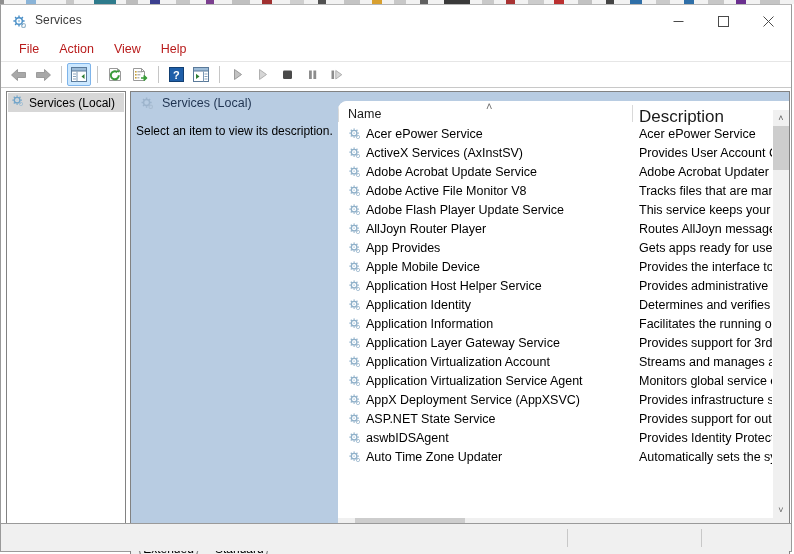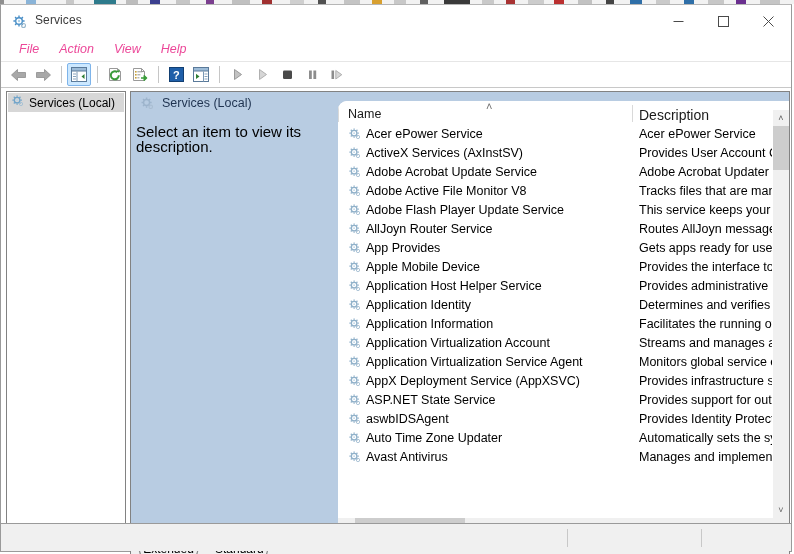--- a/index.html
+++ b/index.html
@@ -21,21 +21,21 @@
   
   .titlebar{position:relative;height:32px;background:#ffffff;}
   .title-icon{position:absolute;left:11px;top:9px;width:16px;height:16px;}
   .title-text{position:absolute;left:34px;top:8px;font-size:12px;color:#3b3b3b;letter-spacing:.1px;}
   .winbtns{position:absolute;right:0;top:0;height:32px;display:flex;}
   .winbtn{width:45px;height:32px;display:flex;align-items:center;justify-content:center;}
   .winbtn svg{display:block;}
 
   
   .menubar{height:24px;background:#ffffff;display:flex;align-items:center;padding-left:8px;}
-  .menuitem{padding:3px 10px;font-size:12.5px;color:#ec4899;font-style:italic;}
+  .menuitem{padding:3px 10px;font-size:12.5px;color:#b91c1c;}
 
   
   .toolbar{height:27px;background:#ffffff;border-top:1px solid #e6e6e6;border-bottom:1px solid #c8c8c8;
     display:flex;align-items:center;padding-left:5px;box-sizing:border-box;}
   .tbtn{width:24px;height:23px;display:flex;align-items:center;justify-content:center;margin-right:1px;}
   .tbtn.sel{background:#cce8ff;border:1px solid #7eb4ea;box-sizing:border-box;border-radius:2px;}
   .tsep{width:1px;height:17px;background:#c6c6c6;margin:0 5px;}
 
   
   .body{position:absolute;left:0;top:84px;right:0;bottom:0;}
@@ -46,28 +46,28 @@
 
   .rightpane{position:absolute;left:129px;top:2px;right:1px;height:444px;
     border:1px solid #828282;background:#ffffff;box-sizing:border-box;overflow:hidden;}
 
   
   .hdrband{position:absolute;left:0;top:0;width:100%;height:23px;background:#b8cce2;}
   .hdrband .hb-icon{position:absolute;left:9px;top:4px;width:15px;height:15px;}
   .hdrband .hb-text{position:absolute;left:31px;top:4px;font-size:12.5px;color:#1f3350;}
 
   .detailpane{position:absolute;left:0;top:23px;width:207px;bottom:0;background:#b8cce2;}
-  .detailpane .dtext{position:absolute;left:5px;top:9px;width:200px;font-size:15px;color:#000;line-height:15px;}
+  .detailpane .dtext{position:absolute;left:5px;top:9px;width:200px;font-size:12px;color:#000;line-height:15px;}
 
   
   .listview{position:absolute;left:207px;top:9px;right:0;bottom:0;background:#ffffff;
     border-top-left-radius:9px;overflow:hidden;}
   .listhdr{position:relative;height:24px;background:#ffffff;}
   .colname{position:absolute;left:10px;top:6px;font-size:12.5px;color:#1a1a1a;}
-  .coldesc{position:absolute;left:301px;top:6px;font-size:14px;color:#1a1a1a;text-align:center;}
+  .coldesc{position:absolute;left:301px;top:6px;font-size:17px;color:#1a1a1a;text-align:center;}
   .colsep{position:absolute;top:4px;width:1px;height:17px;background:#d9d9d9;}
   .sortmark{position:absolute;left:148px;top:0px;font-size:11px;color:#6e6e6e;line-height:10px;}
 
   .rows{position:absolute;left:0;top:24px;right:0;bottom:0;overflow:hidden;}
   .row{position:relative;height:19px;}
   .row .nm{position:absolute;left:10px;top:2px;display:flex;align-items:center;}
   .row .nm .gear{width:14px;height:14px;margin-right:4px;flex:0 0 auto;}
   .row .nm .txt{font-size:12.5px;color:#000;white-space:nowrap;}
   .row .ds{position:absolute;left:301px;top:2px;font-size:12.5px;color:#000;white-space:nowrap;
     width:140px;overflow:hidden;}
@@ -398,21 +398,21 @@
               <div class="row">
                 <div class="nm">
                   <span style="width: 14px; height: 14px; margin-right: 4px; display: inline-block; line-height: 0;"><svg class="gear" viewBox="0 0 16 16" width="14" height="14">
                       <g fill="none" stroke="#8fb0c9" stroke-width="1.5">
                         <circle cx="7" cy="7" r="3.2"></circle>
                         <path d="M7 1.6v1.6M7 10.8v1.6M1.6 7h1.6M10.8 7h1.6M3.2 3.2l1.2 1.2M9.6 9.6l1.2 1.2M10.8 3.2L9.6 4.4M4.4 9.6l-1.2 1.2"></path>
                       </g>
                       <circle cx="7" cy="7" r="1.1" fill="#c3d8e8"></circle>
                       <circle cx="11.4" cy="11.4" r="1.9" fill="none" stroke="#aac2d4" stroke-width="1.1"></circle>
                     </svg></span>
-                  <span class="txt">AllJoyn Router Service</span>
+                  <span class="txt">AllJoyn Router Player</span>
                 </div>
                 <div class="ds">Routes AllJoyn messages</div>
               </div>
               <div class="row">
                 <div class="nm">
                   <span style="width: 14px; height: 14px; margin-right: 4px; display: inline-block; line-height: 0;"><svg class="gear" viewBox="0 0 16 16" width="14" height="14">
                       <g fill="none" stroke="#8fb0c9" stroke-width="1.5">
                         <circle cx="7" cy="7" r="3.2"></circle>
                         <path d="M7 1.6v1.6M7 10.8v1.6M1.6 7h1.6M10.8 7h1.6M3.2 3.2l1.2 1.2M9.6 9.6l1.2 1.2M10.8 3.2L9.6 4.4M4.4 9.6l-1.2 1.2"></path>
                       </g>
@@ -482,20 +482,34 @@
               <div class="row">
                 <div class="nm">
                   <span style="width: 14px; height: 14px; margin-right: 4px; display: inline-block; line-height: 0;"><svg class="gear" viewBox="0 0 16 16" width="14" height="14">
                       <g fill="none" stroke="#8fb0c9" stroke-width="1.5">
                         <circle cx="7" cy="7" r="3.2"></circle>
                         <path d="M7 1.6v1.6M7 10.8v1.6M1.6 7h1.6M10.8 7h1.6M3.2 3.2l1.2 1.2M9.6 9.6l1.2 1.2M10.8 3.2L9.6 4.4M4.4 9.6l-1.2 1.2"></path>
                       </g>
                       <circle cx="7" cy="7" r="1.1" fill="#c3d8e8"></circle>
                       <circle cx="11.4" cy="11.4" r="1.9" fill="none" stroke="#aac2d4" stroke-width="1.1"></circle>
                     </svg></span>
+                  <span class="txt">Application Layer Gateway Service</span>
+                </div>
+                <div class="ds">Provides support for 3rd</div>
+              </div>
+              <div class="row">
+                <div class="nm">
+                  <span style="width: 14px; height: 14px; margin-right: 4px; display: inline-block; line-height: 0;"><svg class="gear" viewBox="0 0 16 16" width="14" height="14">
+                      <g fill="none" stroke="#8fb0c9" stroke-width="1.5">
+                        <circle cx="7" cy="7" r="3.2"></circle>
+                        <path d="M7 1.6v1.6M7 10.8v1.6M1.6 7h1.6M10.8 7h1.6M3.2 3.2l1.2 1.2M9.6 9.6l1.2 1.2M10.8 3.2L9.6 4.4M4.4 9.6l-1.2 1.2"></path>
+                      </g>
+                      <circle cx="7" cy="7" r="1.1" fill="#c3d8e8"></circle>
+                      <circle cx="11.4" cy="11.4" r="1.9" fill="none" stroke="#aac2d4" stroke-width="1.1"></circle>
+                    </svg></span>
                   <span class="txt">Application Virtualization Account</span>
                 </div>
                 <div class="ds">Streams and manages ap</div>
               </div>
               <div class="row">
                 <div class="nm">
                   <span style="width: 14px; height: 14px; margin-right: 4px; display: inline-block; line-height: 0;"><svg class="gear" viewBox="0 0 16 16" width="14" height="14">
                       <g fill="none" stroke="#8fb0c9" stroke-width="1.5">
                         <circle cx="7" cy="7" r="3.2"></circle>
                         <path d="M7 1.6v1.6M7 10.8v1.6M1.6 7h1.6M10.8 7h1.6M3.2 3.2l1.2 1.2M9.6 9.6l1.2 1.2M10.8 3.2L9.6 4.4M4.4 9.6l-1.2 1.2"></path>
@@ -555,34 +569,20 @@
                       <g fill="none" stroke="#8fb0c9" stroke-width="1.5">
                         <circle cx="7" cy="7" r="3.2"></circle>
                         <path d="M7 1.6v1.6M7 10.8v1.6M1.6 7h1.6M10.8 7h1.6M3.2 3.2l1.2 1.2M9.6 9.6l1.2 1.2M10.8 3.2L9.6 4.4M4.4 9.6l-1.2 1.2"></path>
                       </g>
                       <circle cx="7" cy="7" r="1.1" fill="#c3d8e8"></circle>
                       <circle cx="11.4" cy="11.4" r="1.9" fill="none" stroke="#aac2d4" stroke-width="1.1"></circle>
                     </svg></span>
                   <span class="txt">Auto Time Zone Updater</span>
                 </div>
                 <div class="ds">Automatically sets the sy</div>
-              </div>
-              <div class="row">
-                <div class="nm">
-                  <span style="width: 14px; height: 14px; margin-right: 4px; display: inline-block; line-height: 0;"><svg class="gear" viewBox="0 0 16 16" width="14" height="14">
-                      <g fill="none" stroke="#8fb0c9" stroke-width="1.5">
-                        <circle cx="7" cy="7" r="3.2"></circle>
-                        <path d="M7 1.6v1.6M7 10.8v1.6M1.6 7h1.6M10.8 7h1.6M3.2 3.2l1.2 1.2M9.6 9.6l1.2 1.2M10.8 3.2L9.6 4.4M4.4 9.6l-1.2 1.2"></path>
-                      </g>
-                      <circle cx="7" cy="7" r="1.1" fill="#c3d8e8"></circle>
-                      <circle cx="11.4" cy="11.4" r="1.9" fill="none" stroke="#aac2d4" stroke-width="1.1"></circle>
-                    </svg></span>
-                  <span class="txt">Avast Antivirus</span>
-                </div>
-                <div class="ds">Manages and implemen</div>
               </div>
             </div>
 
           <div class="vscroll">
             <div class="vs-arrow up">˄</div>
             <div class="vs-thumb"></div>
             <div class="vs-arrow down">˅</div>
           </div>
         </div>
 

